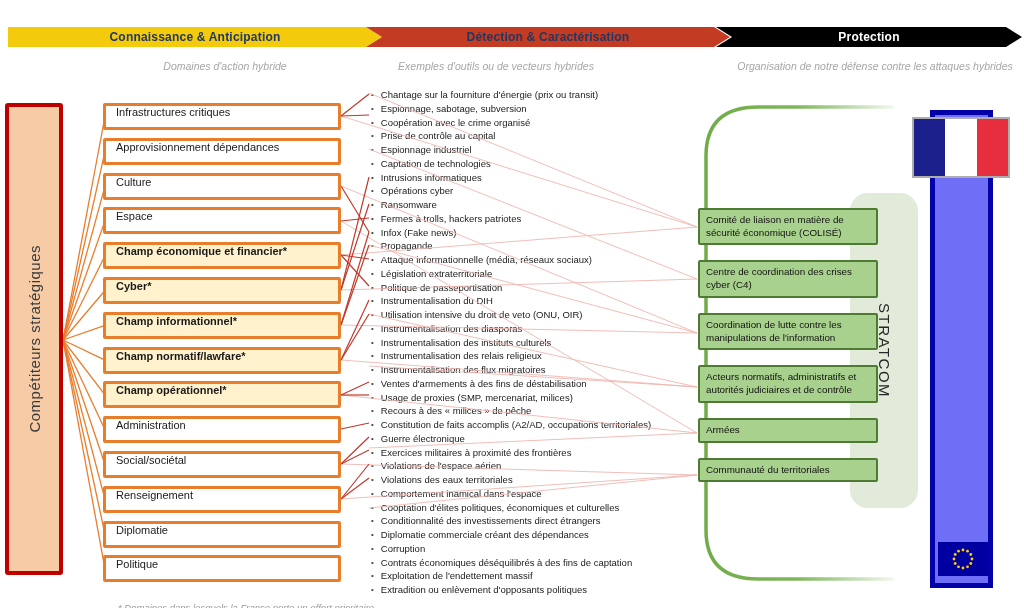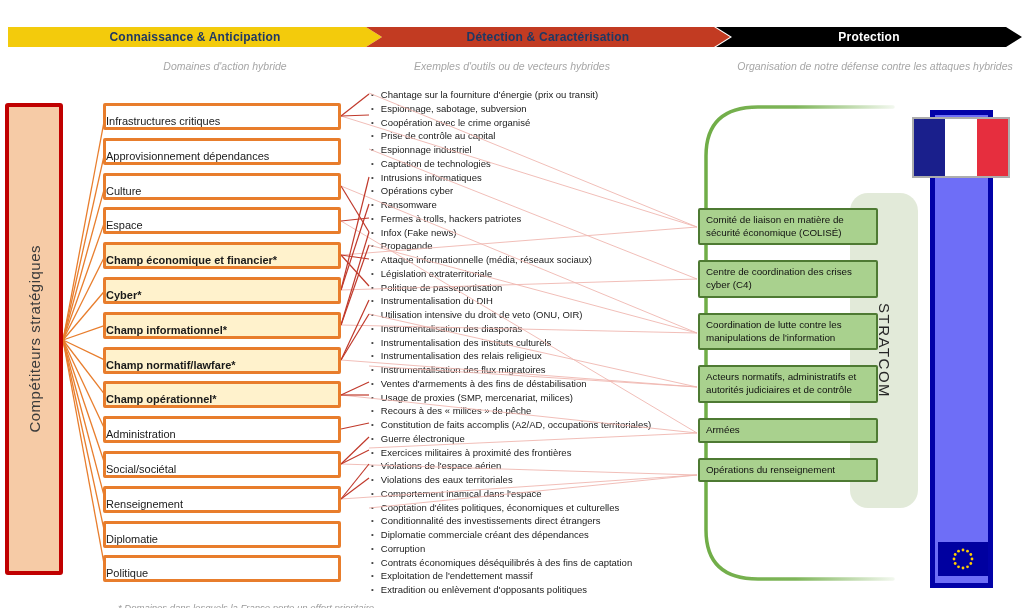--- a/index.html
+++ b/index.html
@@ -11,35 +11,35 @@
             font-size:12px; font-weight:bold; letter-spacing:.2px; }
   .banner-1 { left:8px; width:374px; background:#F3CB0C; color:#1F3864;
     clip-path:polygon(0 0, calc(100% - 16px) 0, 100% 50%, calc(100% - 16px) 100%, 0 100%); }
   .banner-2 { left:366px; width:364px; background:#C23B22; color:#1F3864;
     clip-path:polygon(0 0, calc(100% - 16px) 0, 100% 50%, calc(100% - 16px) 100%, 0 100%, 16px 50%); }
   .banner-3 { left:716px; width:306px; background:#000000; color:#fff;
     clip-path:polygon(0 0, calc(100% - 16px) 0, 100% 50%, calc(100% - 16px) 100%, 0 100%, 16px 50%); }
 
   .subtitle { position:absolute; top:42px; font-size:10.5px; font-style:italic; color:#A6A6A6; text-align:center; }
   .subtitle-1 { left:90px; width:270px; }
-  .subtitle-2 { left:372px; width:280px; }
+  .subtitle-2 { left:356px; width:280px; }
   .subtitle-3 { left:728px; width:294px; }
 
   
   .competitors { position:absolute; left:5px; top:85px; width:58px; height:472px;
     background:#F6CBA6; border:4px solid #C00000; border-radius:3px;
     display:flex; align-items:center; justify-content:center; z-index:4; }
   .competitors span { writing-mode:vertical-rl; transform:rotate(180deg);
     font-size:15px; color:#3B3B3B; letter-spacing:.5px; white-space:nowrap; }
 
   
   .domains { position:absolute; left:103px; top:85px; width:238px;
     display:flex; flex-direction:column; gap:7.8px; z-index:4; }
   .domain-box { height:27px; background:#fff; border:3px solid #E87D2C; border-radius:2px;
-    font-size:11px; color:#1a1a1a; display:flex; align-items:flex-end; }
+    font-size:11px; color:#1a1a1a; display:flex; align-items:flex-start; padding-left:10px; }
   .domain-box.priority { background:#FFF2CC; font-weight:bold; }
 
   
   .vectors { position:absolute; left:371px; top:70px; width:330px; z-index:2; }
   .vector-item { display:flex; font-size:9.5px; line-height:13.75px; color:#1a1a1a; }
   .vector-item .dot { color:#444; margin-right:7px; font-size:8px; }
 
   
   .stratcom-panel { position:absolute; left:850px; top:175px; width:68px; height:315px;
     background:#E2EAD9; border-radius:18px; display:flex; align-items:center; justify-content:center; z-index:1; }
@@ -361,21 +361,21 @@
       <div class="defense-box">
         <span>Coordination de lutte contre les manipulations de l'information</span>
       </div>
       <div class="defense-box">
         <span>Acteurs normatifs, administratifs et autorités judiciaires et de contrôle</span>
       </div>
       <div class="defense-box">
         <span>Armées</span>
       </div>
       <div class="defense-box">
-        <span>Opérations du renseignement</span>
+        <span>Communauté du territoriales</span>
       </div>
     </div>
 
   <div class="eu-bar"></div>
   <div class="fr-flag">
     <div class="b"></div>
     <div class="w"></div>
     <div class="r"></div>
   </div>
   <div class="eu-flag">

